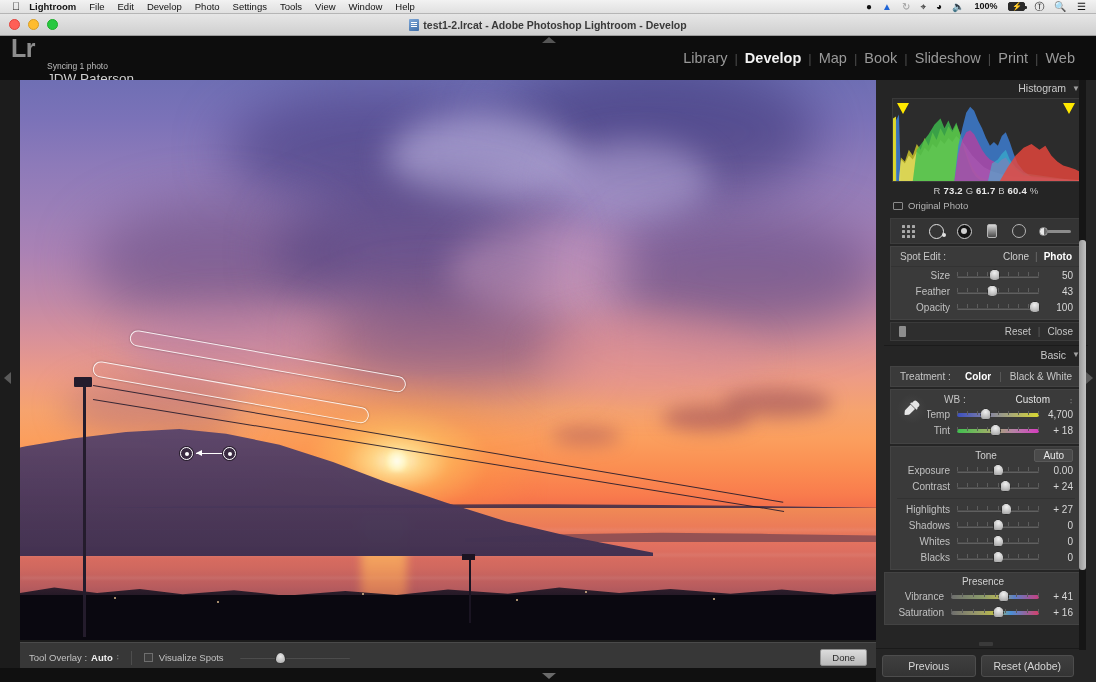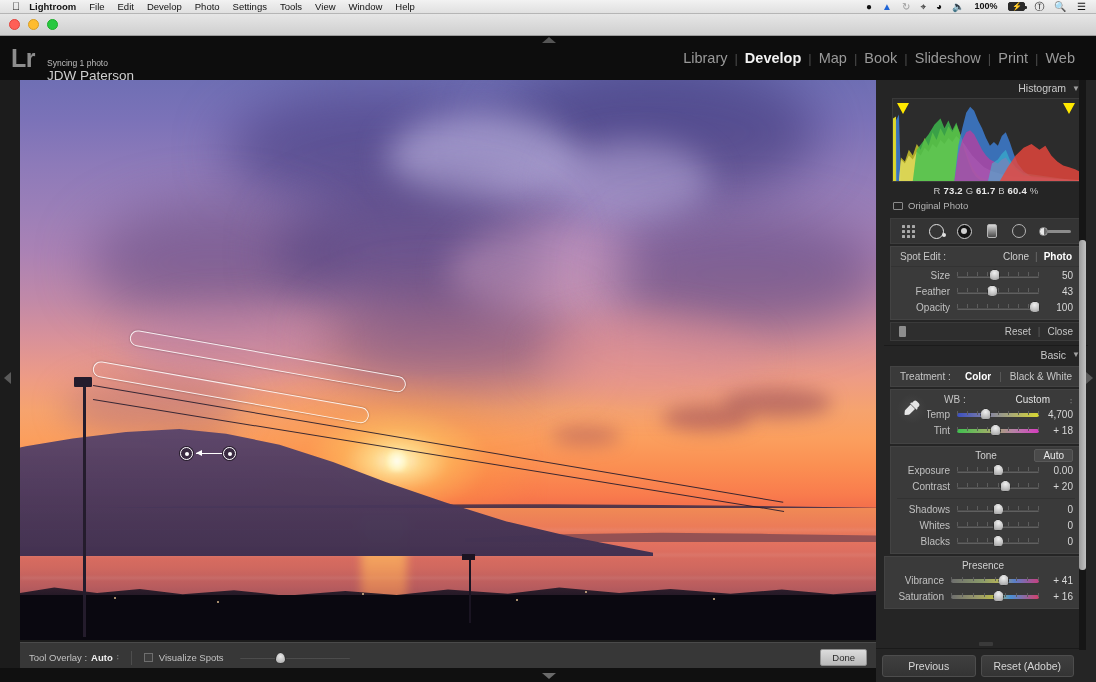--- a/index.html
+++ b/index.html
@@ -56,21 +56,21 @@
     width: 10px; height: 12px; background: linear-gradient(150deg,#7fa8d8,#3f6ea8);
     border-radius: 1px; display: inline-block; position: relative;
   }
   .doc-ico:after { content:""; position:absolute; left:2px; top:3px; width:6px; height:1px;
     background:#fff; box-shadow: 0 2px 0 #fff, 0 4px 0 #fff; }
 
   
   .lrtop {
     position: absolute; left: 0; top: 36px; width: 1096px; height: 44px;
     background: #0d0d0d;
-    display: flex; align-items: center;
+    display: flex; 
   }
   .lr-logo {
     font-size: 25px; font-weight: bold; color: #8d8d8d; letter-spacing: -0.5px;
     padding-left: 11px; line-height: 1;
   }
   .lr-ident { padding-left: 12px; line-height: 1.18; margin-top: 25px; }
   .lr-sync { font-size: 8.5px; color: #bdbdbd; }
   .lr-user { font-size: 13.5px; color: #cfcfcf; }
   .modules { margin-left: auto; display: flex; align-items: center; padding-right: 14px; }
   .module { font-size: 14.5px; color: #999; padding: 0 7px; cursor: default; white-space: nowrap; }
@@ -459,20 +459,24 @@
       <span class="si">☰</span>
     </div>
   </div>
 
   <div class="titlebar">
     <div class="traffic">
       <span class="dot r"></span>
       <span class="dot y"></span>
       <span class="dot g"></span>
     </div>
+    <div class="wintitle">
+      <span class="doc-ico"></span>
+      <span>test1-2.lrcat - Adobe Photoshop Lightroom - Develop</span>
+    </div>
   </div>
 
   <div class="lrtop">
     <div class="lr-logo">Lr</div>
     <div class="lr-ident">
       <div class="lr-sync">Syncing 1 photo</div>
       <div class="lr-user">JDW Paterson</div>
     </div>
     <div class="modules">
       <span class="module">Library</span>
@@ -827,23 +831,42 @@
                 <i></i>
                 <i></i>
                 <i></i>
                 <i></i>
                 <i></i>
                 <i></i>
                 <i></i>
               </span>
             <span class="sl-knob" style="left:59%;"></span>
           </span>
-          <span class="sl-val">+ 20</span>
+          <span class="sl-val">+ 24</span>
         </div>
         <div class="tone-divider"></div>
+        <div class="slider-row">
+          <span class="sl-name">Highlights</span>
+          <span class="sl-track-wrap">
+            <span class="sl-track"></span>
+            <span class="sl-ticks">
+                <i></i>
+                <i></i>
+                <i></i>
+                <i></i>
+                <i></i>
+                <i></i>
+                <i></i>
+                <i></i>
+                <i></i>
+              </span>
+            <span class="sl-knob" style="left:60%;"></span>
+          </span>
+          <span class="sl-val">+ 27</span>
+        </div>
         <div class="slider-row">
           <span class="sl-name">Shadows</span>
           <span class="sl-track-wrap">
             <span class="sl-track"></span>
             <span class="sl-ticks">
                 <i></i>
                 <i></i>
                 <i></i>
                 <i></i>
                 <i></i>

